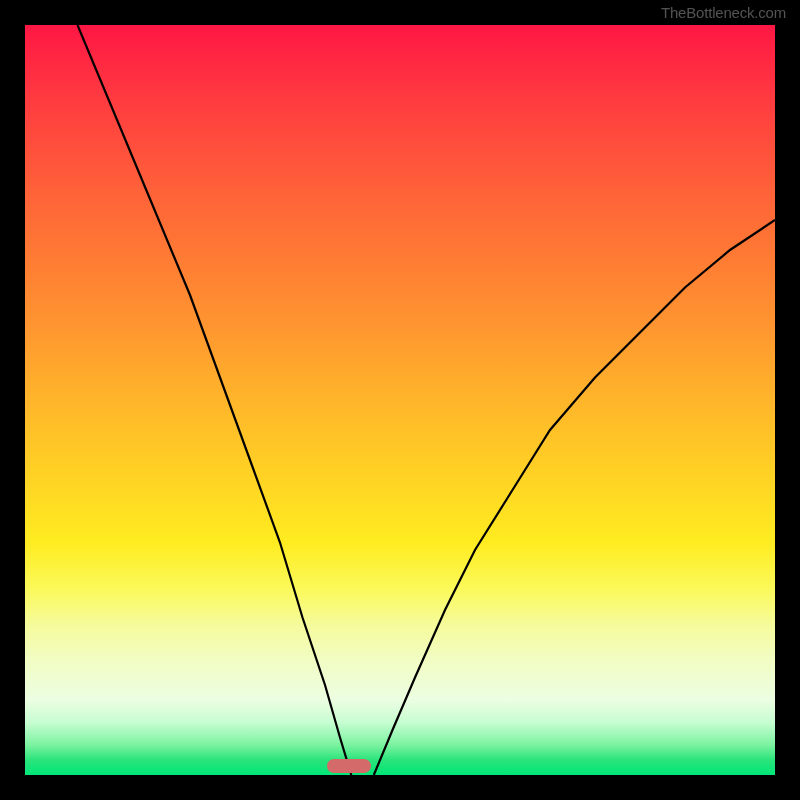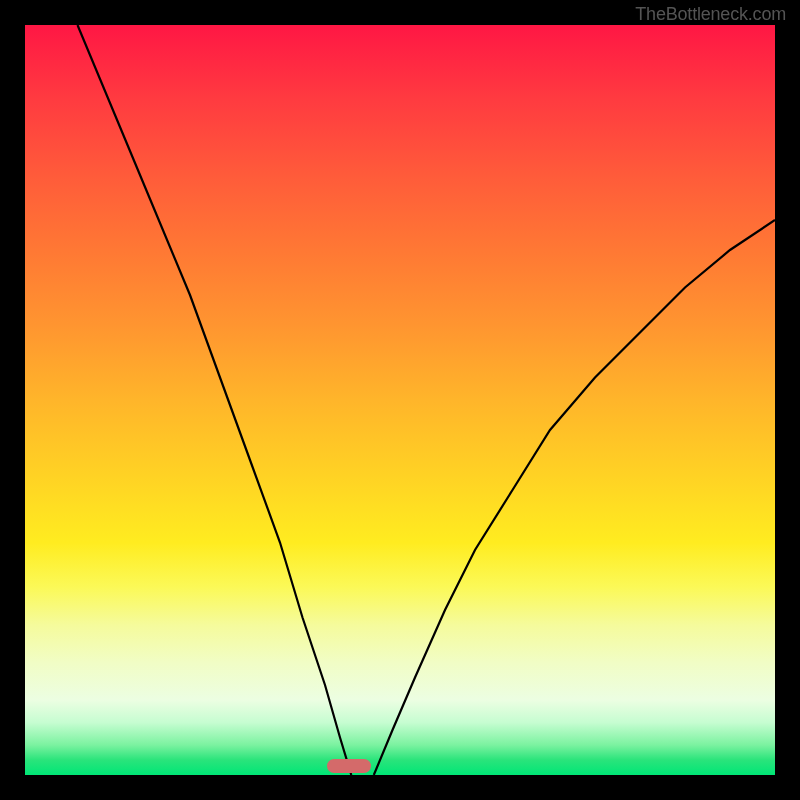--- a/index.html
+++ b/index.html
@@ -15,21 +15,21 @@
     position: relative;
     width: 800px;
     height: 800px;
     background: #000;
   }
   .watermark {
     position: absolute;
     top: 4px;
     right: 14px;
     color: #545454;
-    font-size: 18px;
+    font-size: 15px;
     font-weight: 500;
     letter-spacing: -0.2px;
     z-index: 4;
   }
   .plot {
     position: absolute;
     left: 25px;
     top: 25px;
     width: 750px;
     height: 750px;

